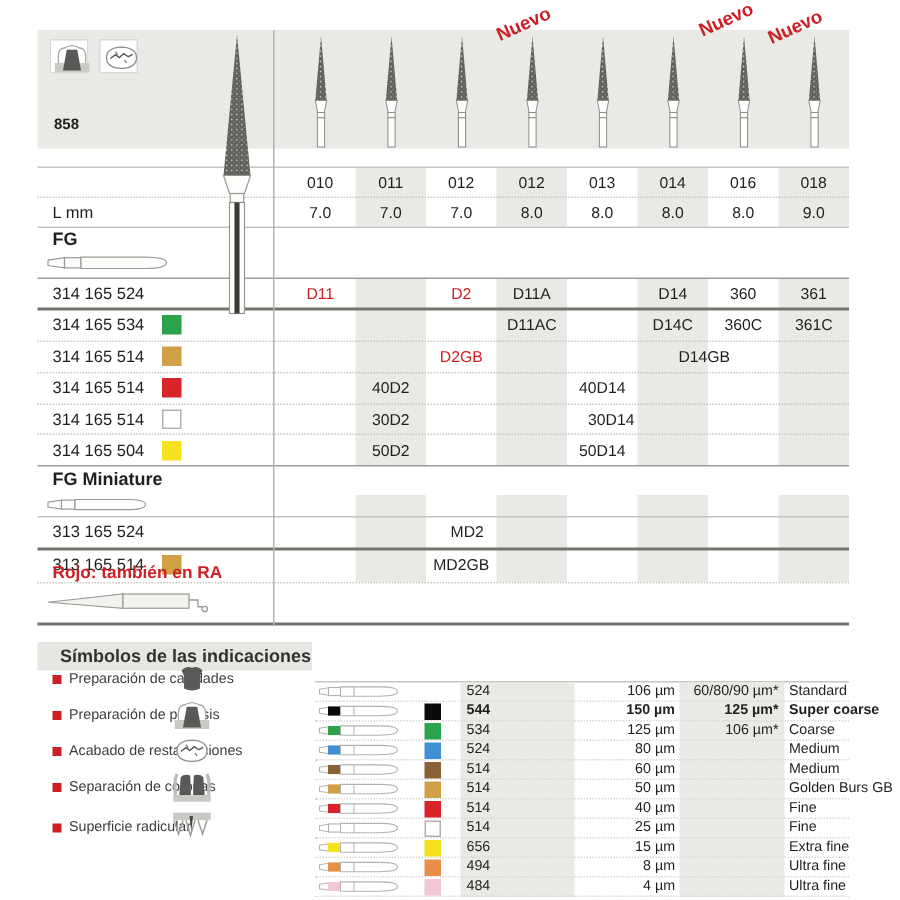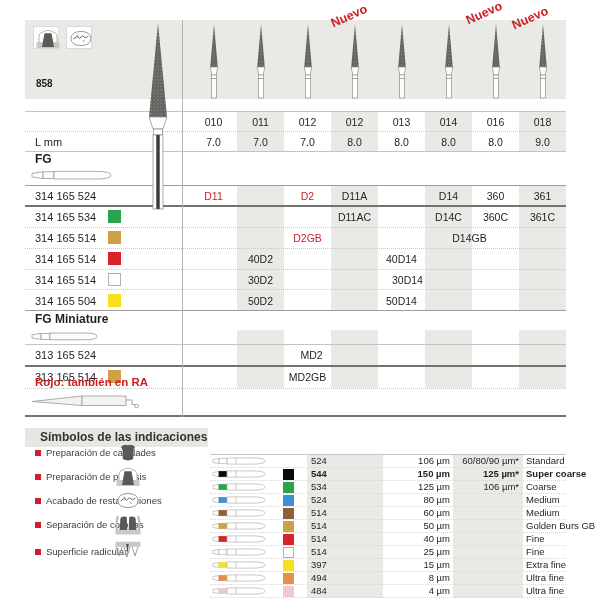--- a/index.html
+++ b/index.html
@@ -453,21 +453,21 @@
         <div class="grit-row" style="top: 104px;">
           <div class="grit-bur"><svg width="56" height="10" viewBox="0 0 56 10">
 <g fill="#ffffff" stroke="#b2b2af" stroke-width="0.7">
 <polygon points="1,3.5 7,2.5 7,7.5 1,6.5"></polygon>
 <rect x="7" y="2.3" width="8" height="5.4" fill="#f5e11f" stroke="#f5e11f"></rect>
 <path d="M15,1.9 H41 Q53,1.9 53,5 Q53,8.1 41,8.1 H15 Z"></path>
 <line x1="24" y1="1.9" x2="24" y2="8.1"></line>
               </g>
             </svg></div>
           <div class="grit-square" style="background: rgb(245, 225, 31);"></div>
-          <div class="g-code">397</div>
+          <div class="g-code">656</div>
           <div class="g-size">15 µm</div>
           <div class="g-alt"></div>
           <div class="g-name">Extra fine</div>
         </div>
         <div class="grit-row" style="top: 117px;">
           <div class="grit-bur"><svg width="56" height="10" viewBox="0 0 56 10">
 <g fill="#ffffff" stroke="#b2b2af" stroke-width="0.7">
 <polygon points="1,3.5 7,2.5 7,7.5 1,6.5"></polygon>
 <rect x="7" y="2.3" width="8" height="5.4" fill="#e68f47" stroke="#e68f47"></rect>
 <path d="M15,1.9 H41 Q53,1.9 53,5 Q53,8.1 41,8.1 H15 Z"></path>

